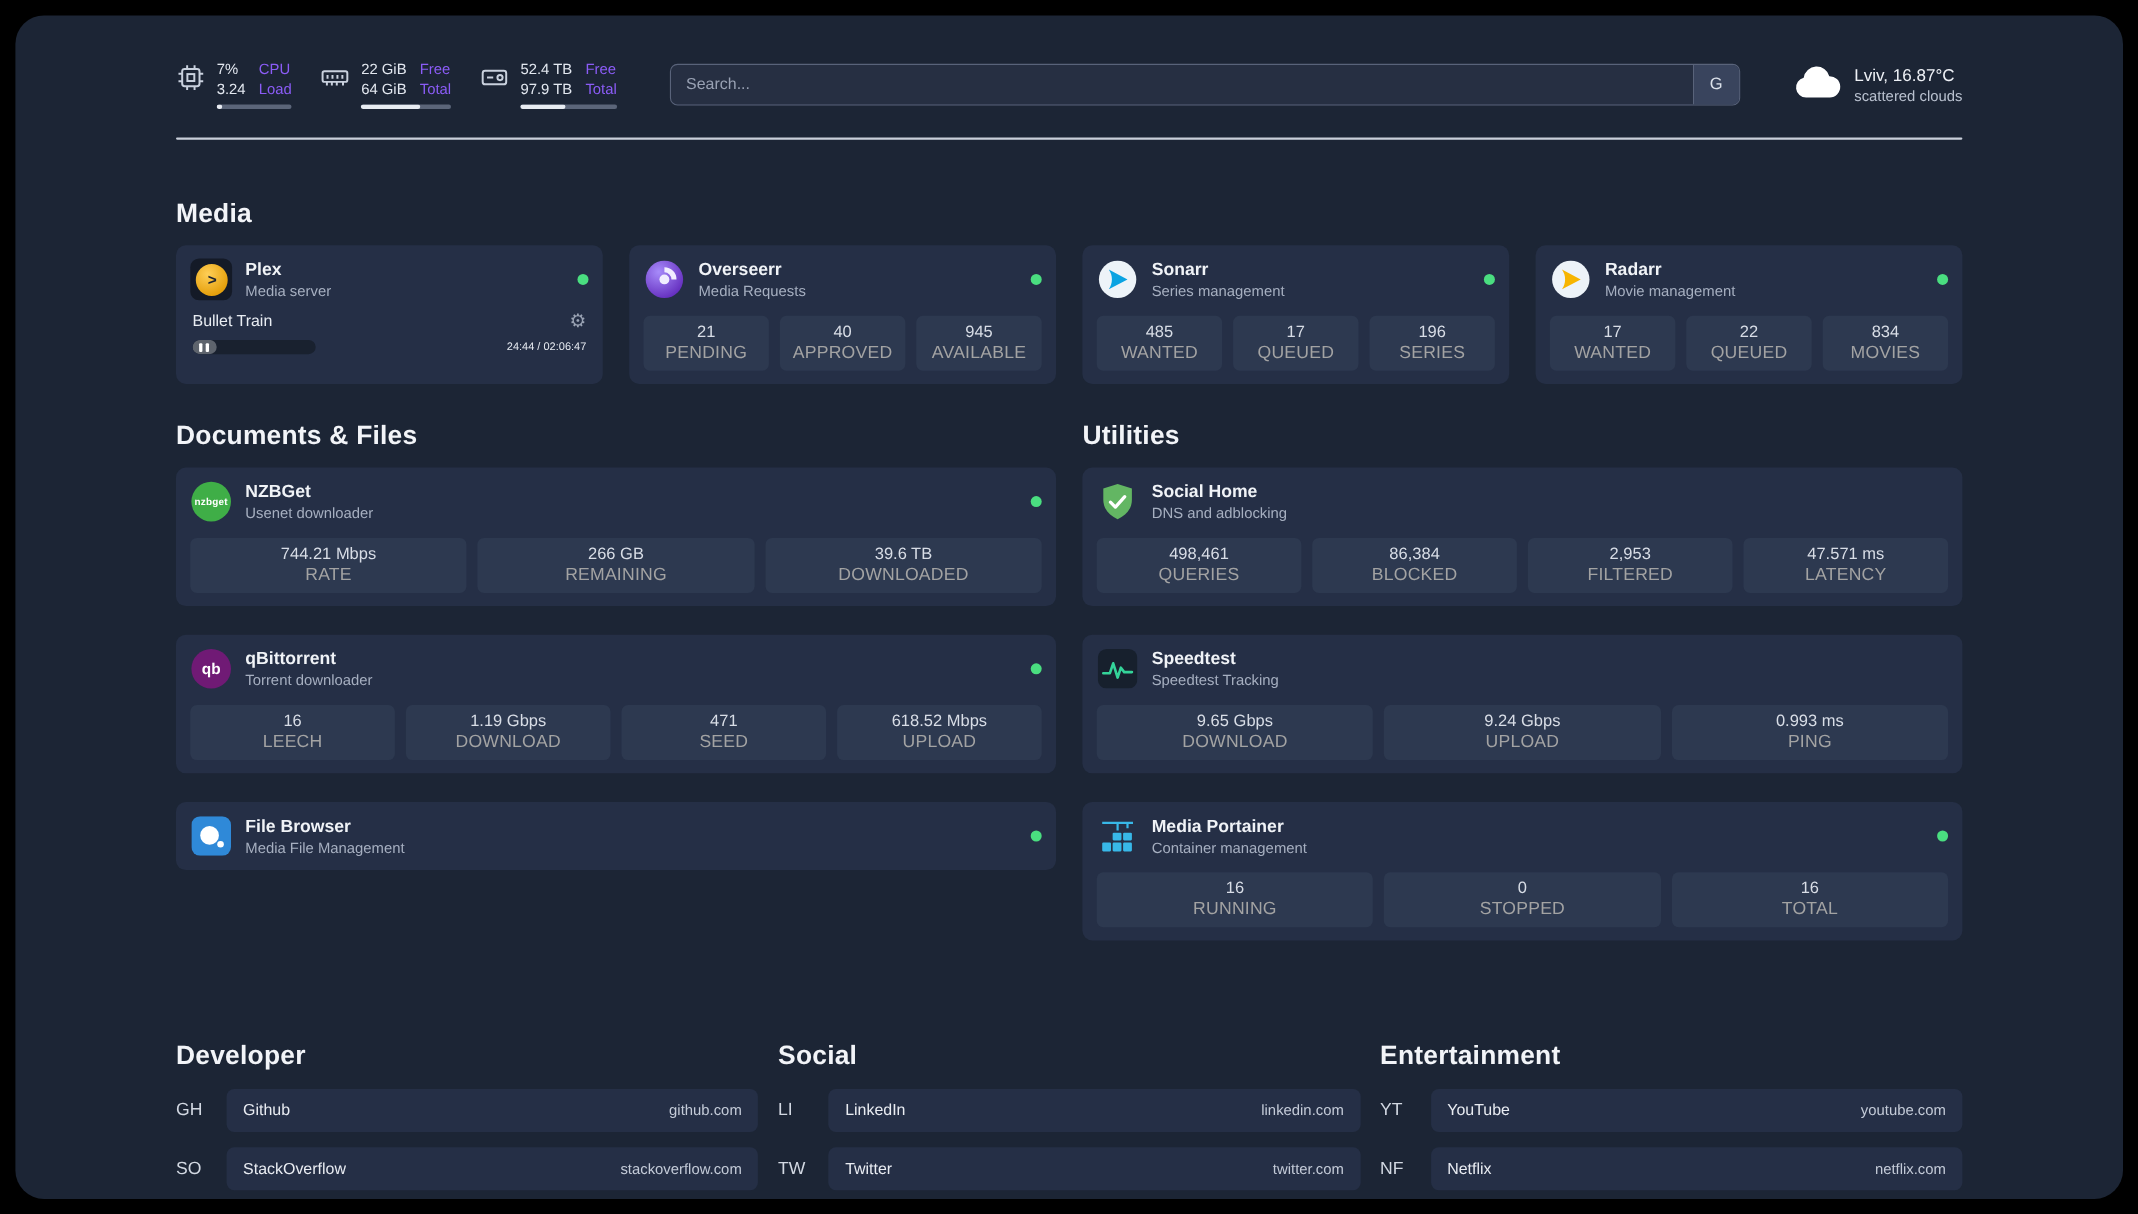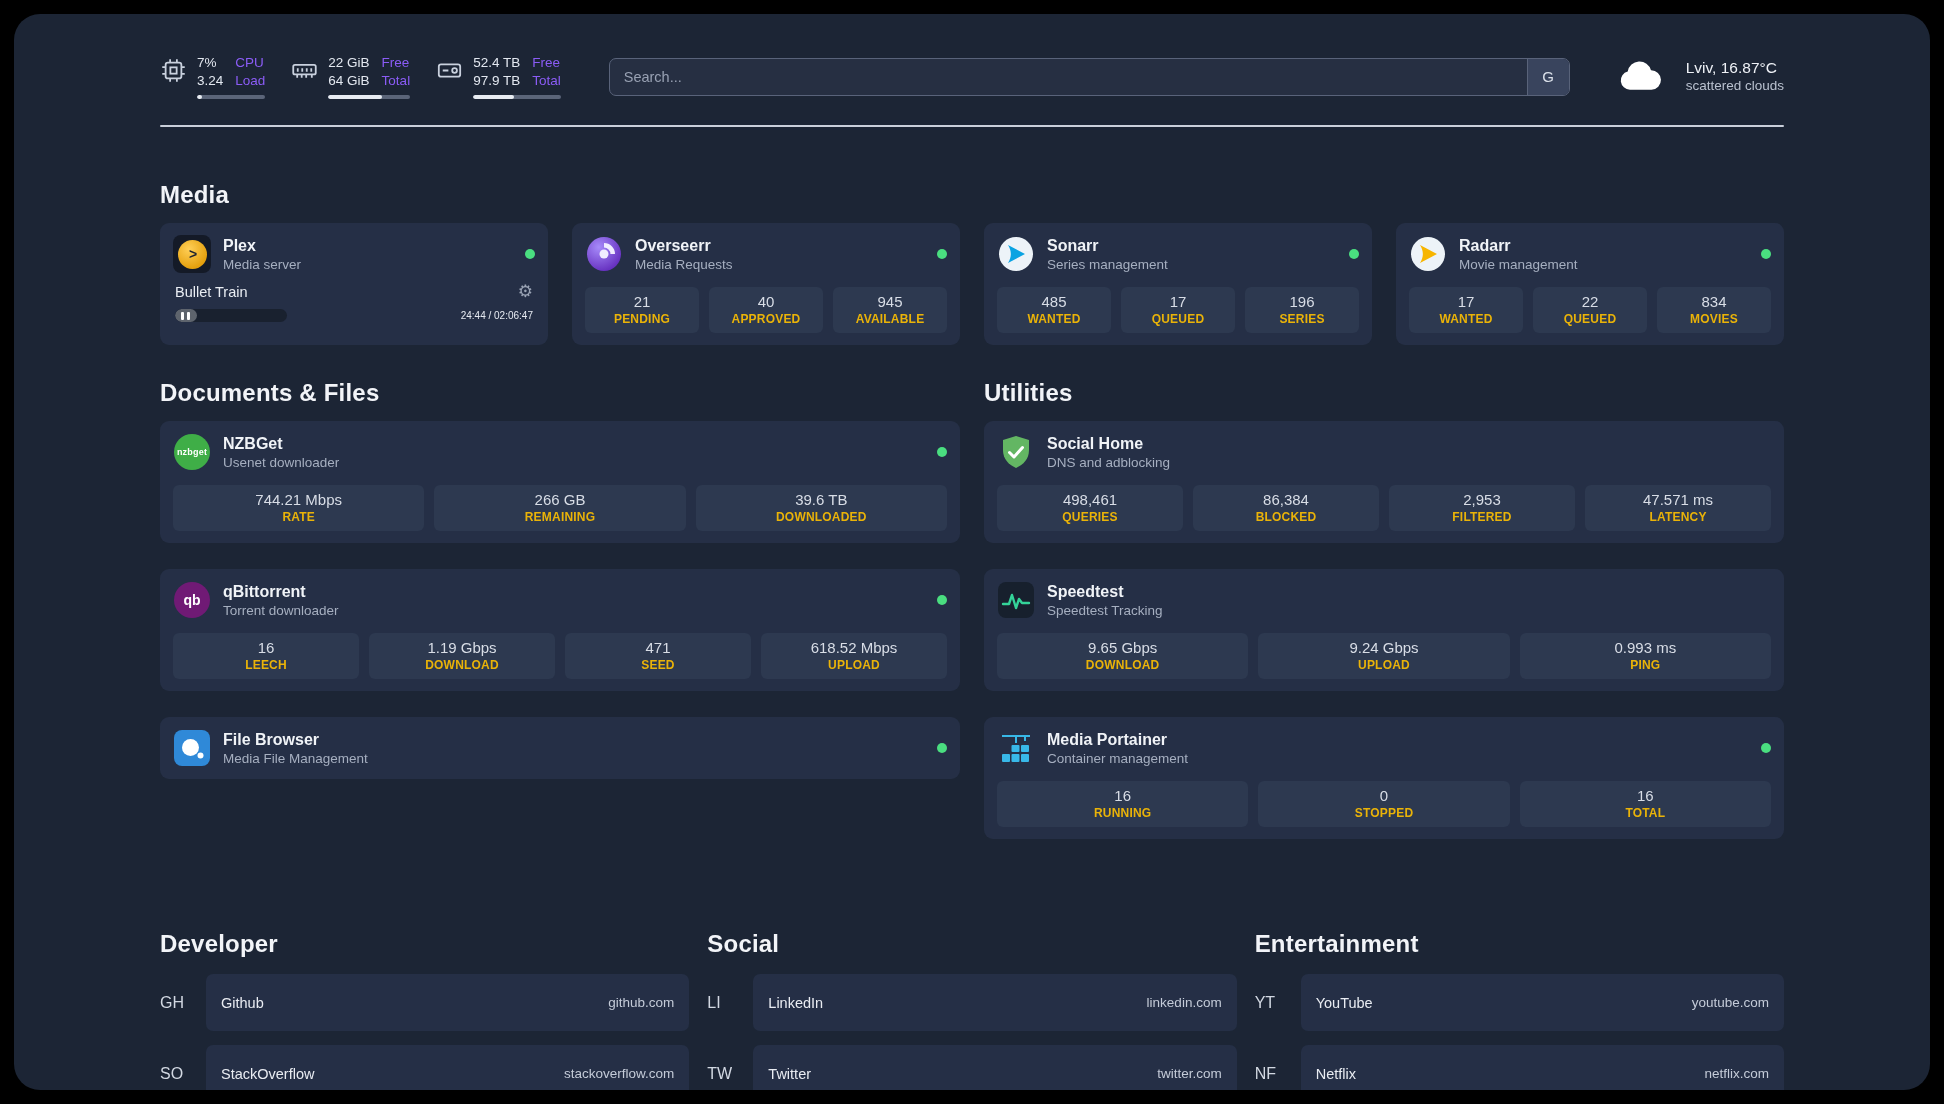--- a/index.html
+++ b/index.html
@@ -19,39 +19,39 @@
   .res-labels { color: #8b5cf6; }
   .res-bar { margin-top: 5px; height: 4px; border-radius: 2px; background: #5b6579; overflow: hidden; }
   .res-fill { display: block; height: 100%; background: #e8ecf2; border-radius: 2px; }
   .searchwrap { flex: 1; position: relative; margin: 0 22px; height: 38px; }
   .search { width: 100%; height: 100%; background: #262f42; border: 1px solid #59637a; border-radius: 7px;
             color: #e7eaf0; font-size: 14.5px; padding: 0 54px 0 14px; outline: none; font-family: inherit; }
   .search::placeholder { color: #98a1b3; }
   .gbtn { position: absolute; right: 1px; top: 1px; bottom: 1px; width: 42px; background: #39445d; border: none;
           border-left: 1px solid #59637a; border-radius: 0 6px 6px 0; color: #dbe1ea; font-size: 15px;
           cursor: pointer; font-family: inherit; }
-  .weather { display: flex; align-items: flex-start; gap: 24px; }
+  .weather { display: flex; align-items: flex-end; gap: 12px; }
   .w1 { font-size: 15.5px; color: #eef1f6; }
   .w2 { font-size: 13.5px; color: #b9c1cf; margin-top: 1px; }
   .divider { margin-top: 26px; height: 2px; background: #c9cfda; border-radius: 1px; }
 
   
   .sec-title { font-size: 24px; font-weight: 600; color: #f2f4f8; letter-spacing: .2px; }
   .sec-title.media { margin-top: 54px; }
   .media-grid { display: grid; grid-template-columns: repeat(4, 1fr); gap: 24px; margin-top: 14px; }
   .card { background: #252f46; border-radius: 9px; padding: 12px 13px; position: relative; cursor: pointer; }
   .chead { display: flex; align-items: center; gap: 12px; }
   .icon { width: 38px; height: 38px; flex: 0 0 38px; display: flex; align-items: center; justify-content: center; }
   .cname { font-size: 16px; font-weight: 600; color: #f0f3f7; }
   .csub { font-size: 13.5px; color: #a6afc0; margin-top: 2px; }
   .dot { margin-left: auto; width: 10px; height: 10px; border-radius: 50%; background: #4ade80; flex: 0 0 10px; }
   .tiles { display: flex; gap: 10px; margin-top: 14px; }
   .tile { flex: 1; background: #2d3950; border-radius: 6px; text-align: center; padding: 6px 4px 7px; }
   .tval { font-size: 15px; color: #d8dde6; }
-  .tlab { font-size: 12px; font-weight: 700; color: #eab308; margin-top: 2px; letter-spacing: .2px; }
+  .tlab { font-size: 16px; font-weight: 400; color: #a3a3a3; margin-top: 2px; letter-spacing: .2px; }
 
   
   .plex-tile { width: 38px; height: 38px; background: #141a27; border-radius: 8px; display: flex;
                align-items: center; justify-content: center; }
   .plex-circle { width: 29px; height: 29px; border-radius: 50%;
                  background: radial-gradient(circle at 38% 32%, #ffcf57, #e5a00d 72%);
                  display: flex; align-items: center; justify-content: center; }
   .plex-circle b { color: #1c2230; font-size: 14px; font-weight: 800; transform: translateX(1px); }
   .np-title-row { display: flex; align-items: center; margin-top: 10px; padding: 0 2px; }
   .np-title { font-size: 14.5px; color: #e9edf3; }
@@ -74,21 +74,21 @@
   .two-col { display: grid; grid-template-columns: 1fr 1fr; gap: 24px; margin-top: 34px; }
   .col .sec-title { margin-bottom: 14px; }
   .col .card { margin-bottom: 26px; }
   .col .card:last-child { margin-bottom: 0; }
 
   
   .bm-grid { display: grid; grid-template-columns: repeat(3, 1fr); gap: 18px; margin-top: 91px; }
   .bm-col .sec-title { margin-bottom: 16px; }
   .bm-row { display: flex; align-items: center; margin-bottom: 14px; cursor: pointer; }
   .bm-abbr { width: 46px; flex: 0 0 46px; font-size: 16px; color: #d2d8e2; font-weight: 500; }
-  .bm-pill { flex: 1; display: flex; align-items: center; height: 57px; background: #252f46; border-radius: 7px; padding: 0 15px; }
+  .bm-pill { flex: 1; display: flex; align-items: center; height: 39px; background: #252f46; border-radius: 7px; padding: 0 15px; }
   .bm-name { font-size: 14.5px; color: #e9ecf2; }
   .bm-url { margin-left: auto; font-size: 13.5px; color: #c4cbd8; }
 </style>
 </head>
 <body>
 
 <div class="window">
 <div class="content">
 
   <header class="topbar">

